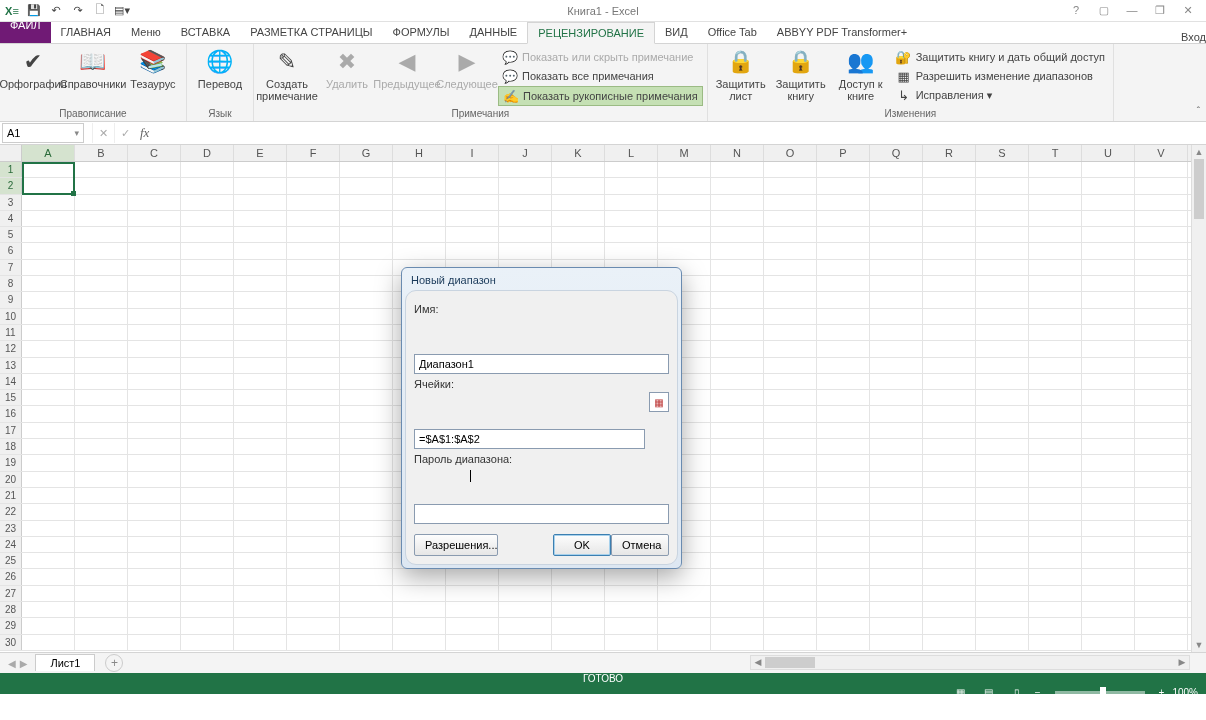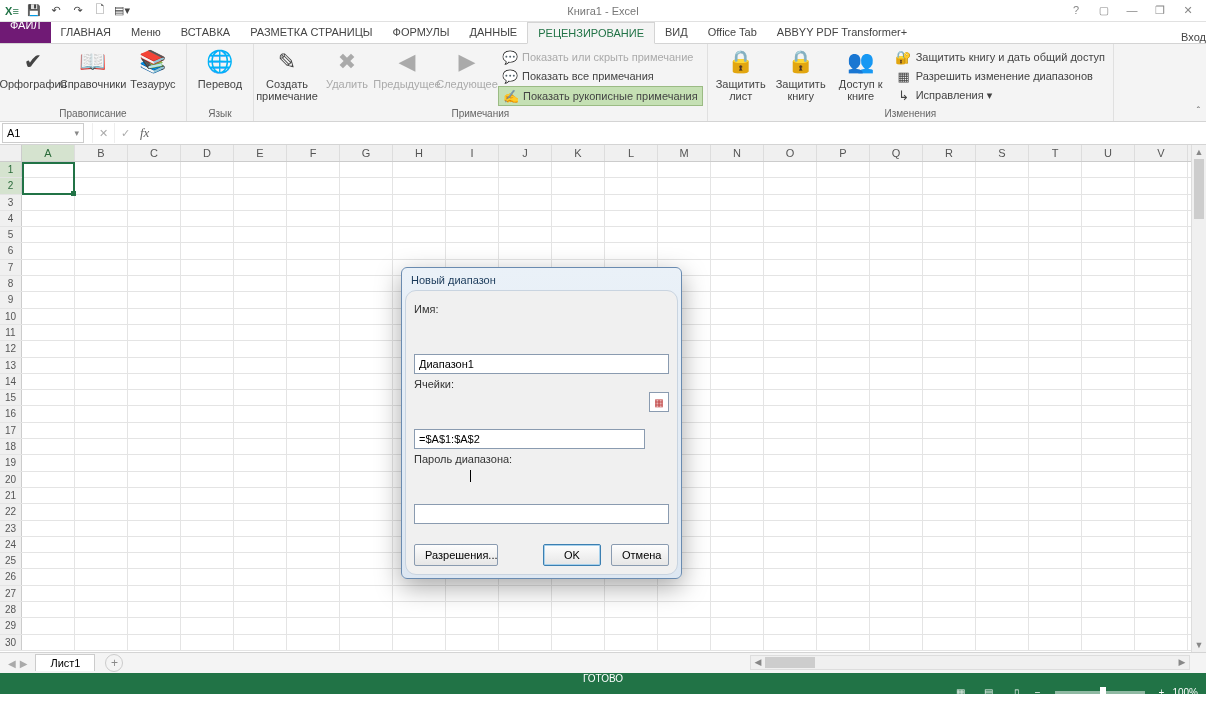--- a/index.html
+++ b/index.html
@@ -86,21 +86,21 @@
     border-radius:6px; box-shadow:0 8px 26px rgba(0,0,0,0.35);
     padding:3px;
   }
   .dlg-title { font-size:11px; color:#1a3a5a; padding:3px 6px 4px 6px; }
   .dlg-body { background:#f0f0f0; border:1px solid #c9d4e0; border-radius:11px; padding:8px 8px 8px 8px; }
   .dlg-label { font-size:11px; color:#333; margin:4px 0 2px 0; }
   .dlg-input { width:100%; height:20px; border:1px solid #8a9bb0; background:#fff; padding:0 4px; font-size:11px;margin-top:37px; }
   .dlg-cells-row { display:flex; gap:4px; }
   .dlg-cells-row .dlg-input { flex:1; }
   .dlg-picker { width:20px; height:20px; border:1px solid #8a9bb0; background:#fff; display:flex; align-items:center; justify-content:center; font-size:10px; color:#b33; }
-  .dlg-btnrow { display:flex; gap:10px; margin-top:20px; }
+  .dlg-btnrow { display:flex; margin-top:10px; }
   .dlg-btn { height:22px; border:1px solid #8a9bb0; background:linear-gradient(#fdfdfd,#e6e6e6); font-size:11px; border-radius:2px; padding:0 10px; }
   .dlg-btn.permissions { width:84px; }
   .dlg-btn.ok { width:58px; border:1px solid #3c7fb1; box-shadow:0 0 0 1px #a7d1ec inset; margin-left:auto; }
   .dlg-btn.cancel { width:58px; }
   .cursor { display:inline-block; width:1px; height:12px; background:#000; vertical-align:middle; }
 </style>
 </head>
 <body>
 
 <div class="titlebar">

